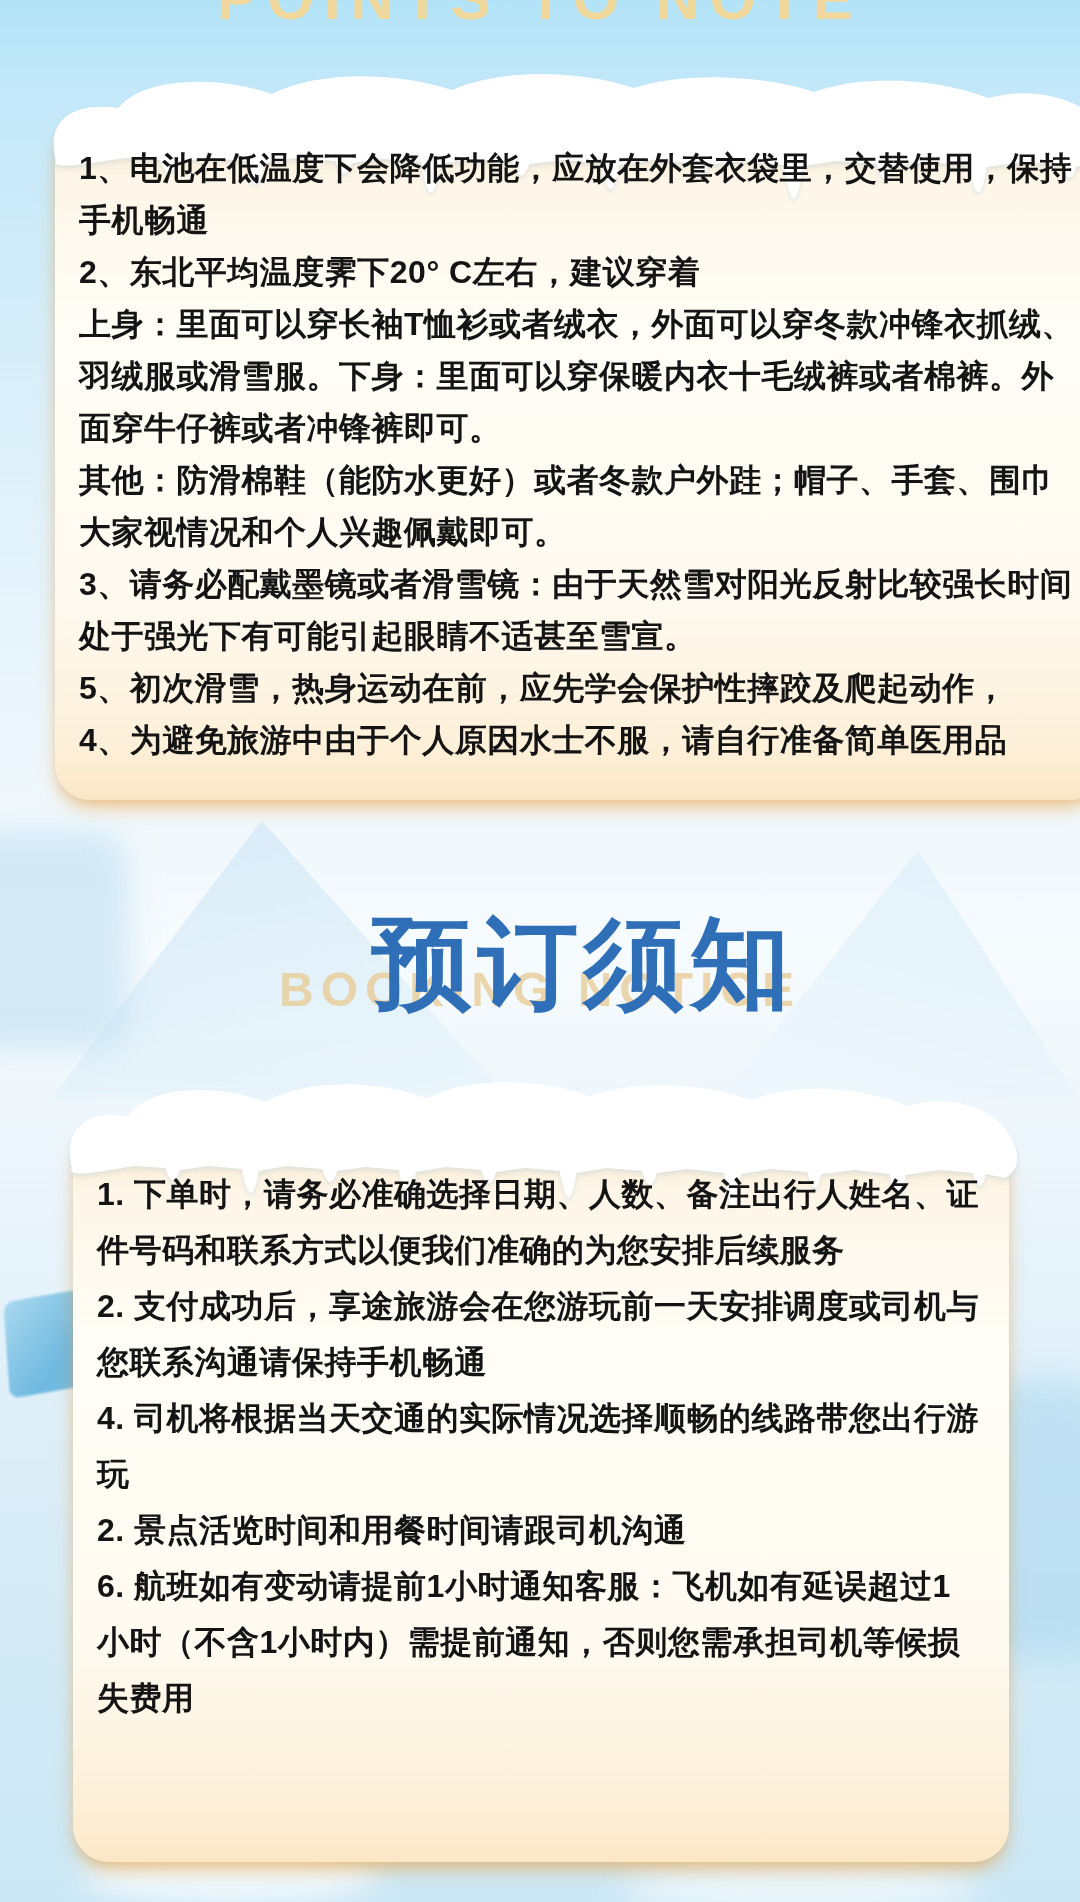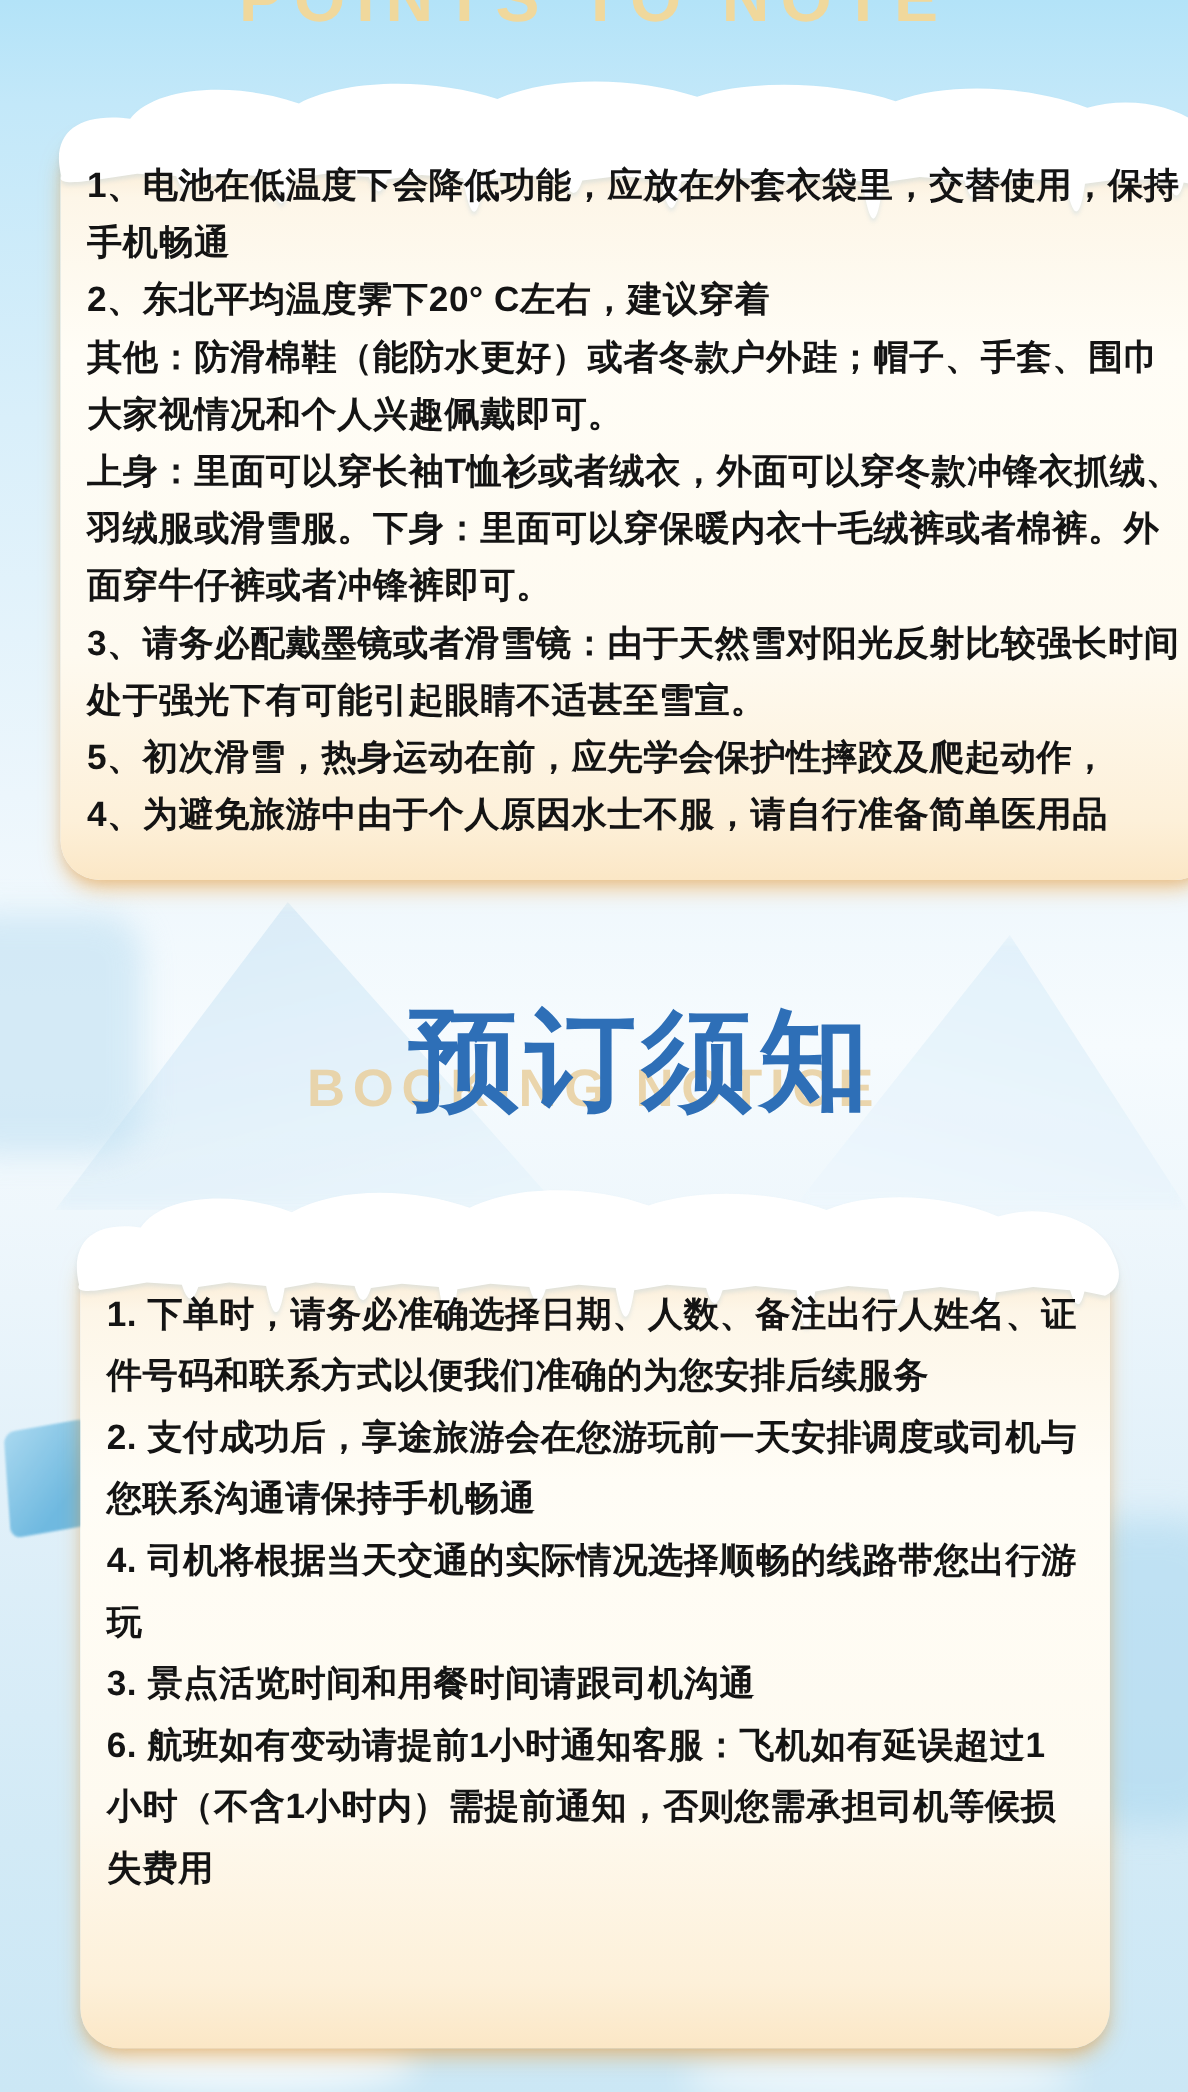--- a/index.html
+++ b/index.html
@@ -86,22 +86,22 @@
       L 996 98 Q 990 122 982 97 L 946 94 L 910 99 Q 903 150 893 98 L 856 94
       L 820 98 Q 813 126 805 96 L 766 93 L 734 98 Q 726 164 716 97 L 676 93
       L 644 97 Q 636 122 628 95 L 590 92 L 558 97 Q 550 146 540 95 L 504 92
       L 472 96 Q 464 120 456 94 L 418 91 L 386 96 Q 378 154 368 94 L 332 91
       L 302 95 Q 294 118 286 93 L 248 90 L 218 95 Q 210 140 200 93 L 164 90
       L 134 94 Q 126 116 118 92 L 84 90 L 52 95 C 32 98 14 100 18 92 Z"></path>
   </svg>
   <div class="card-text">
     <p>1、电池在低温度下会降低功能，应放在外套衣袋里，交替使用，保持手机畅通</p>
     <p>2、东北平均温度霁下20° C左右，建议穿着</p>
+    <p>上身：里面可以穿长袖T恤衫或者绒衣，外面可以穿冬款冲锋衣抓绒、羽绒服或滑雪服。下身：里面可以穿保暖内衣十毛绒裤或者棉裤。外面穿牛仔裤或者冲锋裤即可。</p>
     <p>其他：防滑棉鞋（能防水更好）或者冬款户外跬；帽子、手套、围巾大家视情况和个人兴趣佩戴即可。</p>
-    <p>上身：里面可以穿长袖T恤衫或者绒衣，外面可以穿冬款冲锋衣抓绒、羽绒服或滑雪服。下身：里面可以穿保暖内衣十毛绒裤或者棉裤。外面穿牛仔裤或者冲锋裤即可。</p>
     <p>3、请务必配戴墨镜或者滑雪镜：由于天然雪对阳光反射比较强长时间处于强光下有可能引起眼睛不适甚至雪宣。</p>
     <p>5、初次滑雪，热身运动在前，应先学会保护性摔跤及爬起动作，</p>
     <p>4、为避免旅游中由于个人原因水士不服，请自行准备简单医用品</p>
   </div>
 </div>
 
 <div class="ghost-booking">BOOKING NOTICE</div>
 <div class="booking-title">预订须知</div>
 
 <div class="card card-2">
@@ -113,17 +113,17 @@
       L 820 98 Q 813 126 805 96 L 766 93 L 734 98 Q 726 164 716 97 L 676 93
       L 644 97 Q 636 122 628 95 L 590 92 L 558 97 Q 550 146 540 95 L 504 92
       L 472 96 Q 464 120 456 94 L 418 91 L 386 96 Q 378 154 368 94 L 332 91
       L 302 95 Q 294 118 286 93 L 248 90 L 218 95 Q 210 140 200 93 L 164 90
       L 134 94 Q 126 116 118 92 L 84 90 L 52 95 C 32 98 14 100 18 92 Z"></path>
   </svg>
   <div class="card-text">
     <p>1. 下单时，请务必准确选择日期、人数、备注出行人姓名、证件号码和联系方式以便我们准确的为您安排后续服务</p>
     <p>2. 支付成功后，享途旅游会在您游玩前一天安排调度或司机与您联系沟通请保持手机畅通</p>
     <p>4. 司机将根据当天交通的实际情况选择顺畅的线路带您出行游玩</p>
-    <p>3. 景点活览时间和用餐时间请跟司机沟通</p>
+    <p>2. 景点活览时间和用餐时间请跟司机沟通</p>
     <p>6. 航班如有变动请提前1小时通知客服：飞机如有延误超过1小时（不含1小时内）需提前通知，否则您需承担司机等候损失费用</p>
 
   </div>
 </div>
 
 </body></html>

